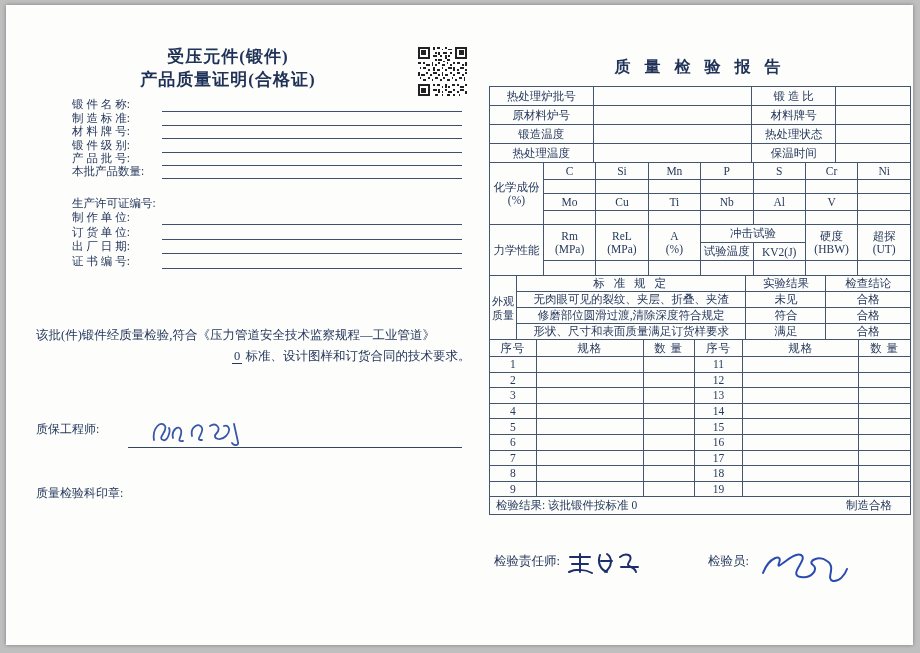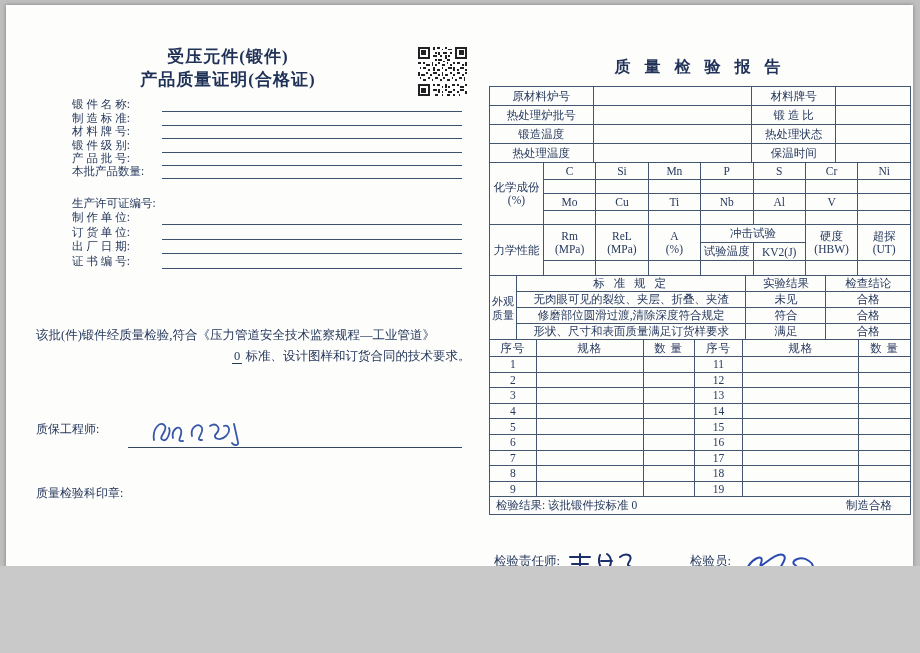--- a/index.html
+++ b/index.html
@@ -1,17 +1,17 @@
 <!DOCTYPE html>
 <html><head>
 <meta charset="utf-8">
 <style>
   html,body{margin:0;padding:0;}
   body{width:920px;height:653px;background:#c9c9c9;font-family:"Liberation Serif","DejaVu Serif",serif;}
-  .page{position:relative;width:920px;height:566px;background:#bfbfbf;overflow:hidden;}
+  .page{position:relative;width:920px;height:653px;background:#bfbfbf;overflow:hidden;}
   .paper{position:absolute;left:6px;top:5px;width:907px;height:640px;background:#fdfdfc;box-shadow:0 0 4px rgba(0,0,0,.35);}
   .abs{position:absolute;}
 
   
   .l-title{left:54px;top:40px;width:336px;text-align:center;font-size:17px;font-weight:bold;color:#1f3156;line-height:23px;letter-spacing:1px;}
   .qr{left:412px;top:42px;width:49px;height:49px;}
   .fields{left:30px;top:94px;width:426px;}
   .frow{display:flex;align-items:flex-end;height:13.4px;margin-left:36px;}
   .frow2{height:14.6px;}
   .flabel{flex:0 0 90px;font-size:11.5px;color:#26395c;white-space:nowrap;}
@@ -152,29 +152,29 @@
 
     <table class="t-info">
       <colgroup>
             <col style="width:24.6%">
             <col style="width:37.7%">
             <col style="width:19.9%">
             <col style="width:17.8%">
           </colgroup>
       <tbody>
             <tr>
+        <td>热处理炉批号</td>
+              <td></td>
+        <td>锻 造 比</td>
+              <td></td>
+      </tr>
+      <tr>
         <td>原材料炉号</td>
               <td></td>
         <td>材料牌号</td>
-              <td></td>
-      </tr>
-      <tr>
-        <td>热处理炉批号</td>
-              <td></td>
-        <td>锻 造 比</td>
               <td></td>
       </tr>
       <tr>
         <td>锻造温度</td>
               <td></td>
         <td>热处理状态</td>
               <td></td>
       </tr>
       <tr>
         <td>热处理温度</td>
@@ -431,21 +431,21 @@
         </table>
   </div>
 
   <div class="abs r-footer">
     <span>检验责任师:</span>
     <span class="sigbox" style="width:96px;height:34px;margin:-6px 4px 0 4px;">
       <svg width="96" height="34" viewBox="0 0 96 34">
         <path d="M6 10 H26 M8 17 H24 M5 25 C11 22, 21 22, 28 26 M16 7 V25 M36 8 C33 16, 37 23, 43 25 M43 7 C49 11, 48 20, 41 25 M37 14 H48 M56 10 C62 5, 70 8, 65 15 C61 21, 70 18, 72 25 M57 20 H74" fill="none" stroke="#1c2f6b" stroke-width="2" stroke-linecap="round"></path>
       </svg>
     </span>
-    <span style="margin-left:26px">检验员:</span>
+    <span style="margin-left:44px">检验员:</span>
     <span class="sigbox" style="width:100px;height:40px;margin:-8px 0 0 6px;">
       <svg width="100" height="40" viewBox="0 0 100 40">
         <path d="M8 28 C14 12, 28 8, 24 18 C20 28, 38 6, 46 10 C54 14, 32 30, 46 32 C56 34, 64 24, 58 20 C52 16, 64 10, 72 16 C82 22, 70 34, 78 36 C84 37, 90 30, 92 24" fill="none" stroke="#2b4bb0" stroke-width="2" stroke-linecap="round"></path>
       </svg>
     </span>
   </div>
 
 </div>
 </div>
 

